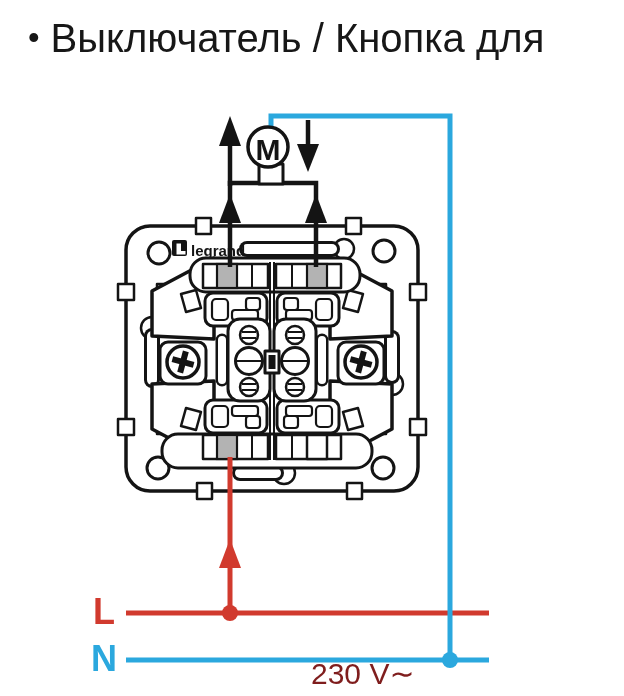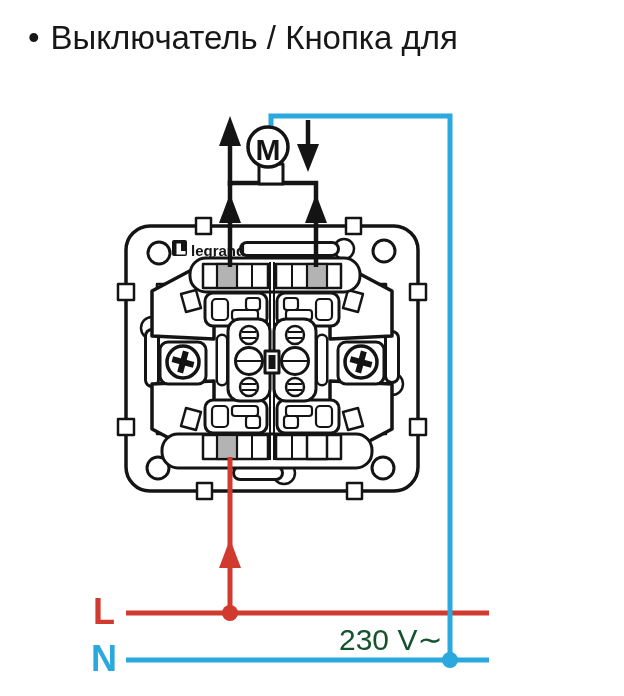--- a/index.html
+++ b/index.html
@@ -1,24 +1,24 @@
 <!DOCTYPE html>
 <html style="--live: #d13a2e; --neutral: #2ba8de; --gray: #b3b3b3;"><head>
 <meta charset="utf-8">
 <style>
   html,body{margin:0;padding:0;background:#fff;}
   .page{position:relative;width:624px;height:696px;background:#fff;overflow:hidden;
         font-family:"Liberation Sans",sans-serif;}
   .title{position:absolute;left:28px;top:16px;display:flex;color:#171717;}
   .title .bullet{font-size:33px;line-height:44px;margin-right:11px;}
-  .title .lines{font-size:33px;line-height:44px;letter-spacing:0;}
+  .title .lines{font-size:40px;line-height:44px;letter-spacing:0;}
   .lbl{position:absolute;font-weight:bold;font-size:36px;line-height:36px;}
   .lbl-live{color:var(--live);left:93px;top:594px;}
   .lbl-neutral{color:var(--neutral);left:91px;top:641px;}
-  .lbl-voltage{position:absolute;left:311px;top:622px;font-size:30px;color:#14532d;font-weight:normal;margin-left:28px;}
+  .lbl-voltage{position:absolute;left:311px;top:656px;font-size:30px;color:#7f1d1d;font-weight:normal;}
   svg{position:absolute;left:0;top:0;}
   .ol{fill:#fff;stroke:#141414;stroke-width:3.5;stroke-linejoin:round;}
   .ol3{fill:#fff;stroke:#141414;stroke-width:3;stroke-linejoin:round;}
   .ol25{fill:#fff;stroke:#141414;stroke-width:2.5;stroke-linejoin:round;}
   .ol22{fill:#fff;stroke:#141414;stroke-width:2.2;stroke-linejoin:round;}
   .ln{fill:none;stroke:#141414;stroke-width:4.5;}
   .ln2{fill:none;stroke:#141414;stroke-width:2;}
   .blk{fill:#141414;stroke:none;}
   .gray{fill:var(--gray);stroke:#141414;stroke-width:2.2;}
   .pillo{fill:none;stroke:#141414;stroke-linecap:round;}

